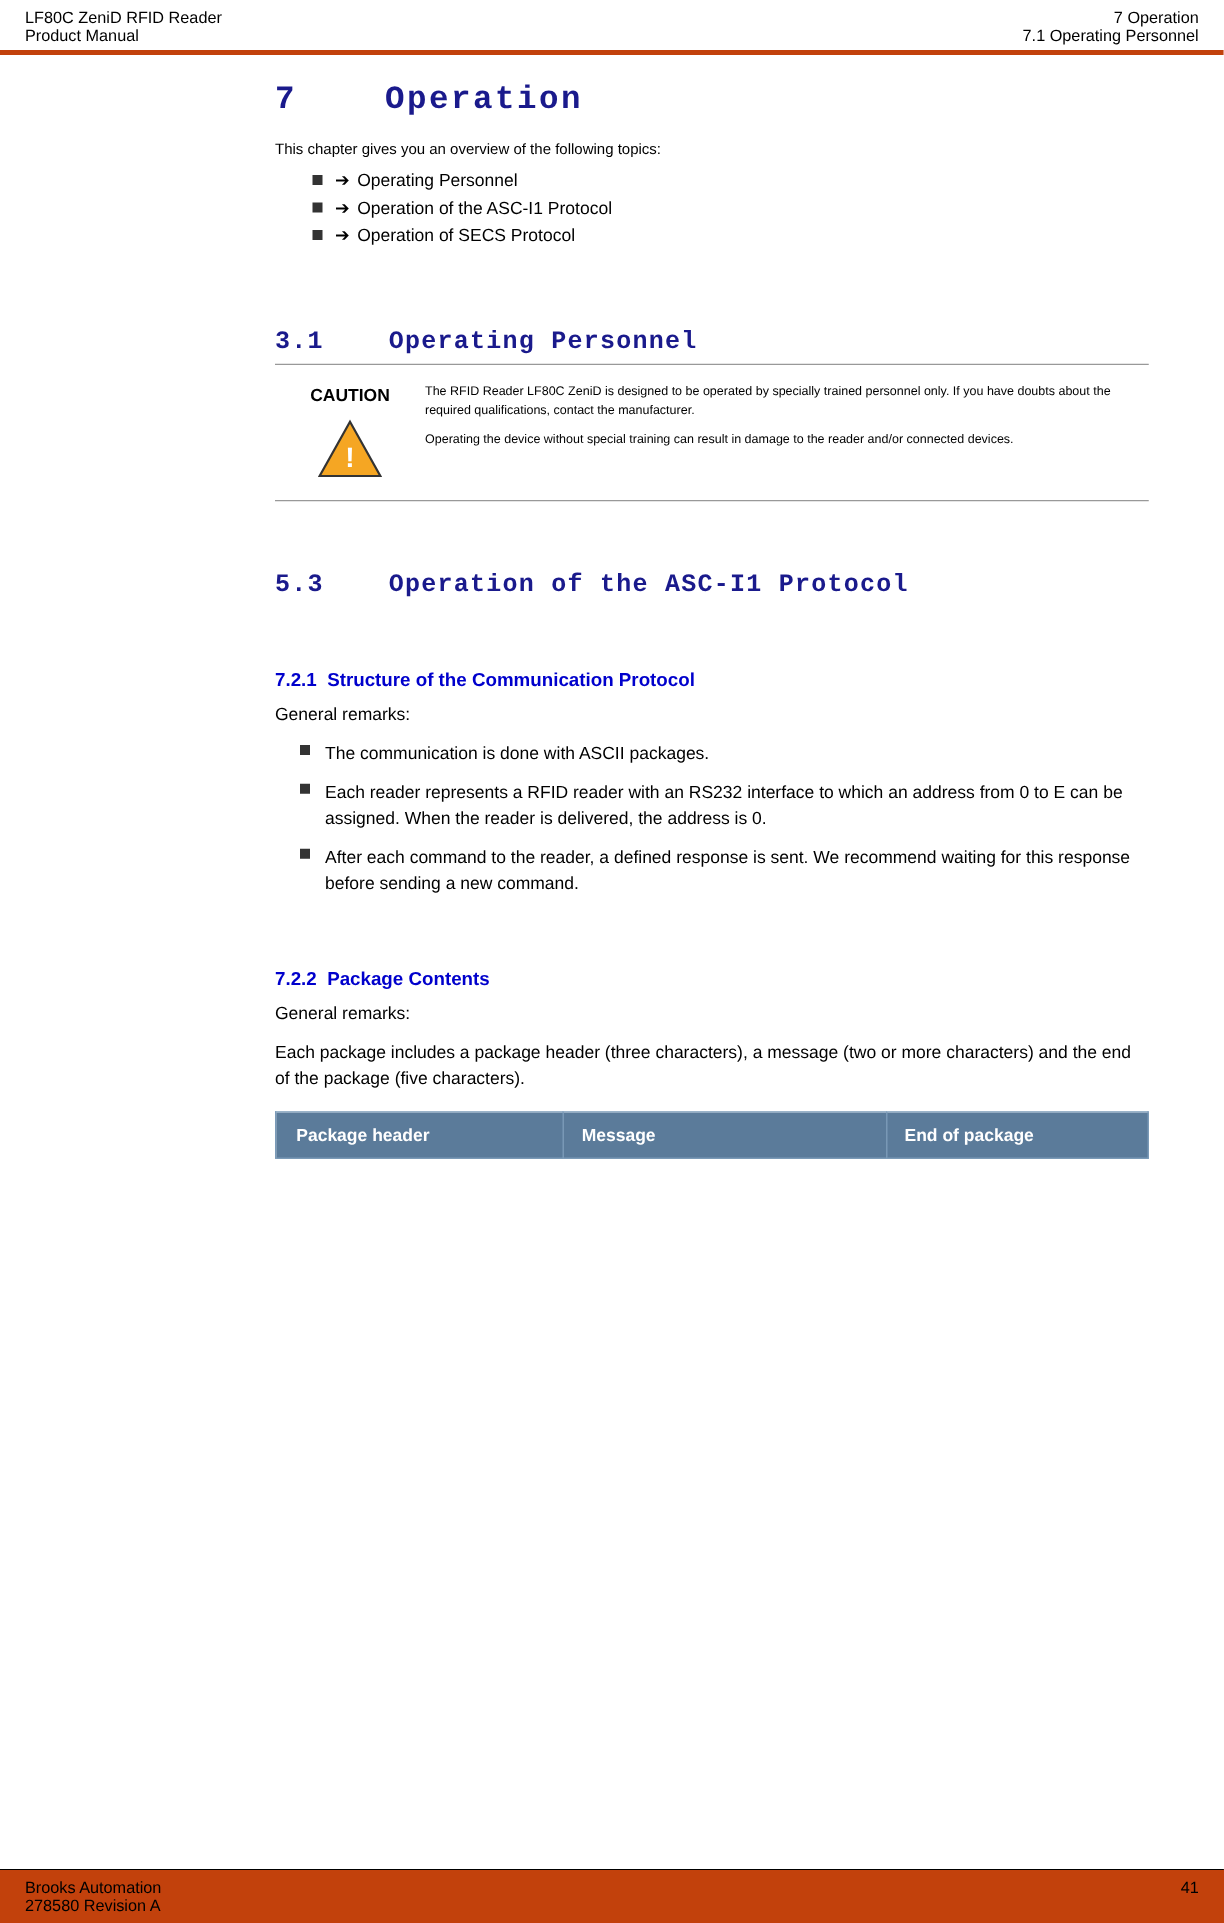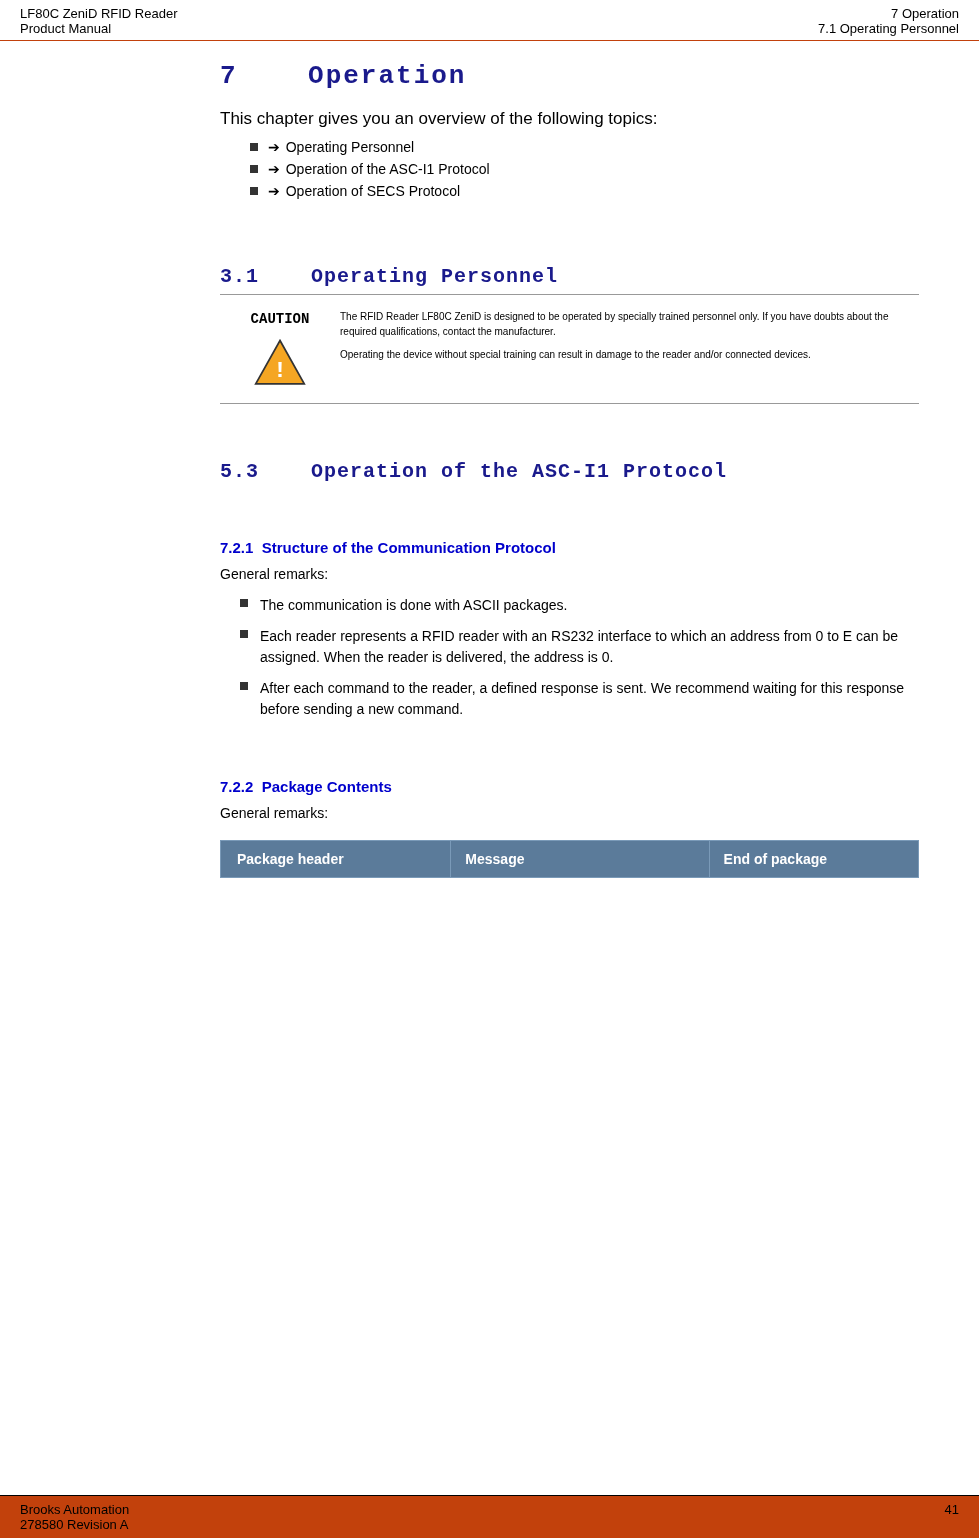--- a/index.html
+++ b/index.html
@@ -10,21 +10,21 @@
       background: #fff;
       width: 979px;
       min-height: 1538px;
     }
 
     
     .page-header {
       display: flex;
       justify-content: space-between;
       padding: 6px 20px 4px 20px;
-      border-bottom: 1px solid #c2410c;
+      border-bottom: 4px solid #c2410c;
       font-size: 13px;
     }
     .page-header-left { font-weight: normal; }
     .page-header-right { text-align: right; font-weight: normal; }
 
     
     .content {
       padding: 20px 60px 20px 220px;
     }
 
@@ -32,21 +32,21 @@
     .chapter-title {
       font-family: 'Courier New', monospace;
       font-size: 26px;
       font-weight: bold;
       color: #1a1a8c;
       margin-bottom: 18px;
       letter-spacing: 2px;
     }
 
     .intro-text {
-      font-size: 17px;
+      font-size: 12px;
       margin-bottom: 10px;
     }
 
     .bullet-list {
       list-style: none;
       margin: 8px 0 8px 30px;
     }
     .bullet-list li {
       display: flex;
       align-items: flex-start;
@@ -92,21 +92,20 @@
       padding: 14px 0;
       border-bottom: 1px solid #999;
     }
     .caution-left {
       width: 120px;
       flex-shrink: 0;
       display: flex;
       flex-direction: column;
       align-items: center;
       padding-top: 2px;
-      font-family: Liberation Mono, monospace;
     }
     .caution-label {
       font-weight: bold;
       font-size: 14px;
       margin-bottom: 10px;
     }
     .caution-icon {
       width: 52px;
       height: 52px;
     }
@@ -303,20 +302,21 @@
   </ul>
 
   <div class="spacer-lg"></div>
 
   <div class="subsection-heading">
     <span>7.2.2</span>&nbsp;&nbsp;<span>Package Contents</span>
   </div>
 
   <p class="body-text">General remarks:</p>
 
+  <p class="body-text">Each package includes a package header (three characters), a message (two or more characters) and the end of the package (five characters).</p>
 
   <table class="package-table">
     <tbody>
         <tr>
       <td>Package header</td>
       <td>Message</td>
       <td>End of package</td>
     </tr>
   </tbody>
     </table>

